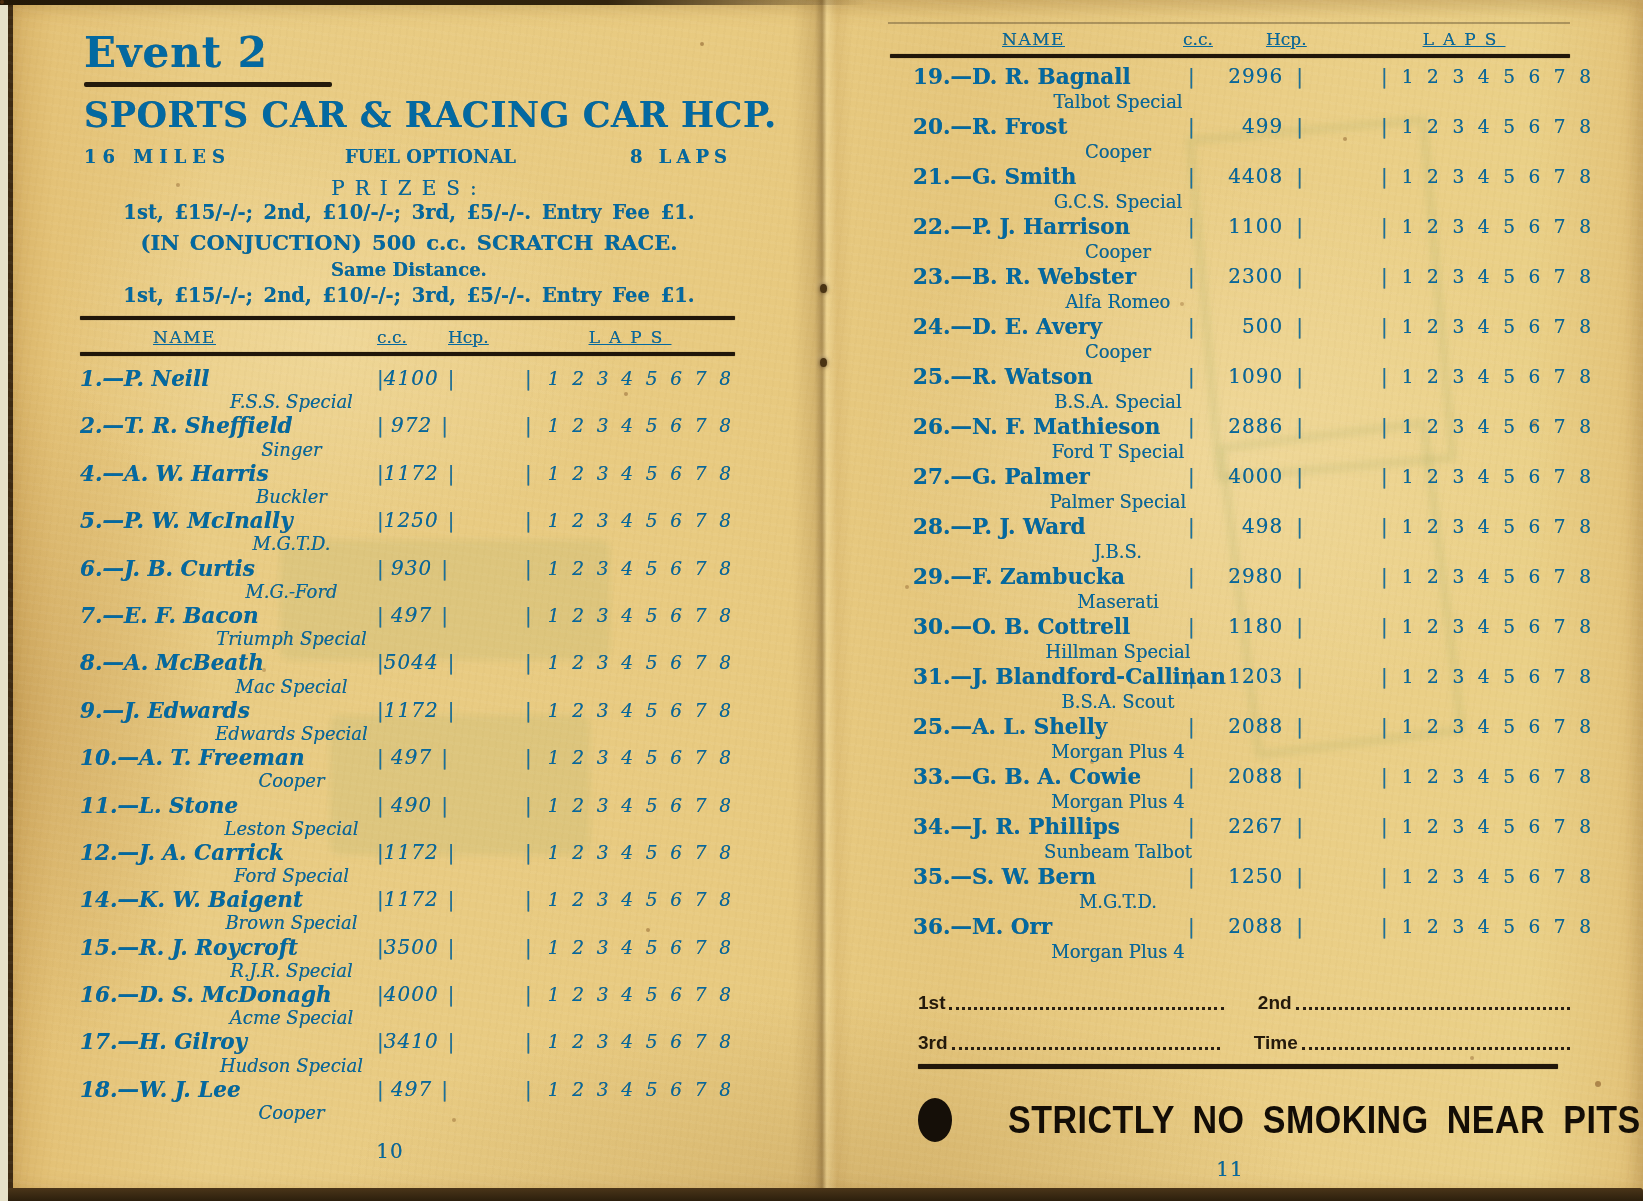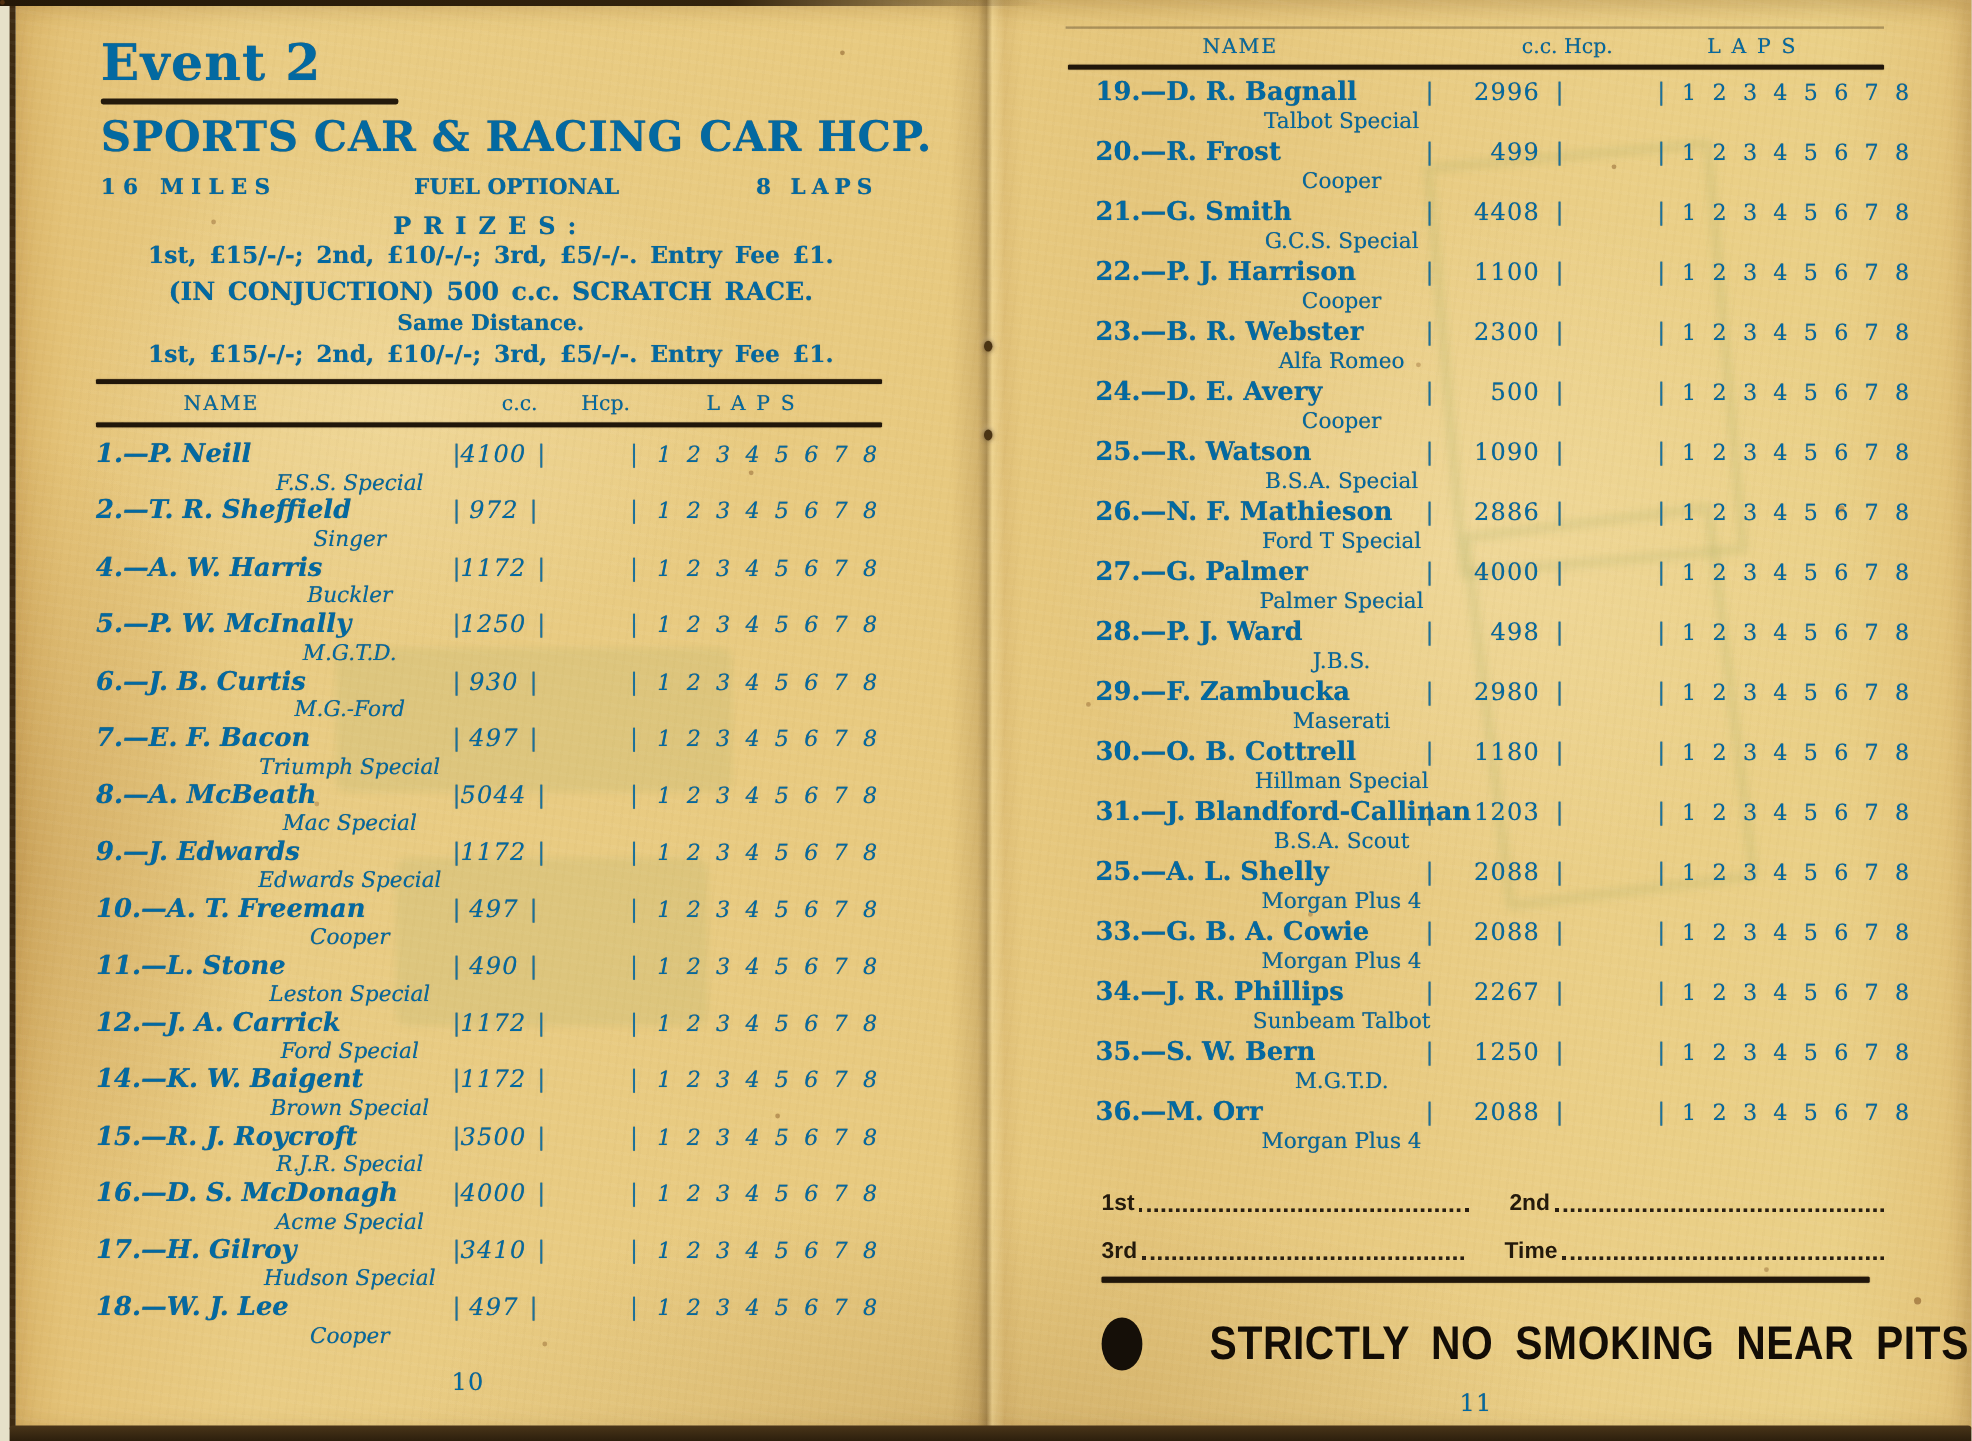--- a/index.html
+++ b/index.html
@@ -53,32 +53,32 @@
   .abs{position:absolute;}
   .center{text-align:center;}
 
   
   .event-no{left:84px;top:28px;font-size:42px;font-weight:bold;letter-spacing:1px;}
   .event-underline{left:84px;top:82px;width:248px;height:5px;background:#241a0c;border-radius:2px;}
   .event-title{left:84px;top:94px;width:660px;font-size:35px;font-weight:bold;letter-spacing:.5px;white-space:nowrap;}
   .specs-row{left:84px;top:146px;width:648px;display:flex;justify-content:space-between;font-size:18px;font-weight:bold;gap:26px;}
   .spec-distance{letter-spacing:6px;}
   .spec-laps{letter-spacing:5px;}
-  .prizes-heading{left:84px;top:176px;width:650px;font-size:20px;font-weight:bold;letter-spacing:10px;}
+  .prizes-heading{left:84px;top:176px;width:650px;font-size:20px;font-weight:normal;letter-spacing:10px;}
   .prize-line{left:84px;top:201px;width:650px;font-size:19.5px;font-weight:bold;word-spacing:4px;}
   .conjunction{left:84px;top:230px;width:650px;font-size:21px;font-weight:bold;word-spacing:3px;}
   .same-distance{left:84px;top:259px;width:650px;font-size:18px;font-weight:bold;}
   .prize-line2{left:84px;top:284px;width:650px;font-size:19.5px;font-weight:bold;word-spacing:4px;}
 
   
   .rule{background:#20160a;border-radius:1px;box-shadow:0 0 1px rgba(40,25,10,.8);}
   .thead{display:grid;height:26px;line-height:26px;font-size:17px;}
-  .th{white-space:nowrap;}
+  .th{white-space:nowrap;text-decoration:underline;}
   .th-name{padding-left:73px;letter-spacing:1.5px;}
-  .th-cc,.th-hcp{text-align:right;}
+  .th-cc,.th-hcp{text-align:left;}
   .th-laps{text-align:center;letter-spacing:9px;}
   .page-left-cols{grid-template-columns:297px 71px 77px 1fr;}
   .page-right-cols{grid-template-columns:275px 115px 78px 1fr;}
   .page-right .th-cc{transform:translateX(18px);}
   .page-right .th-hcp{transform:translateX(-14px);}
 
   .entries{position:absolute;}
   .entry{display:grid;align-items:start;}
   .entries-left .entry{grid-template-columns:297px 71px 77px 1fr;height:47.4px;}
   .entries-right .entry{grid-template-columns:275px 115px 78px 1fr;height:50px;}

